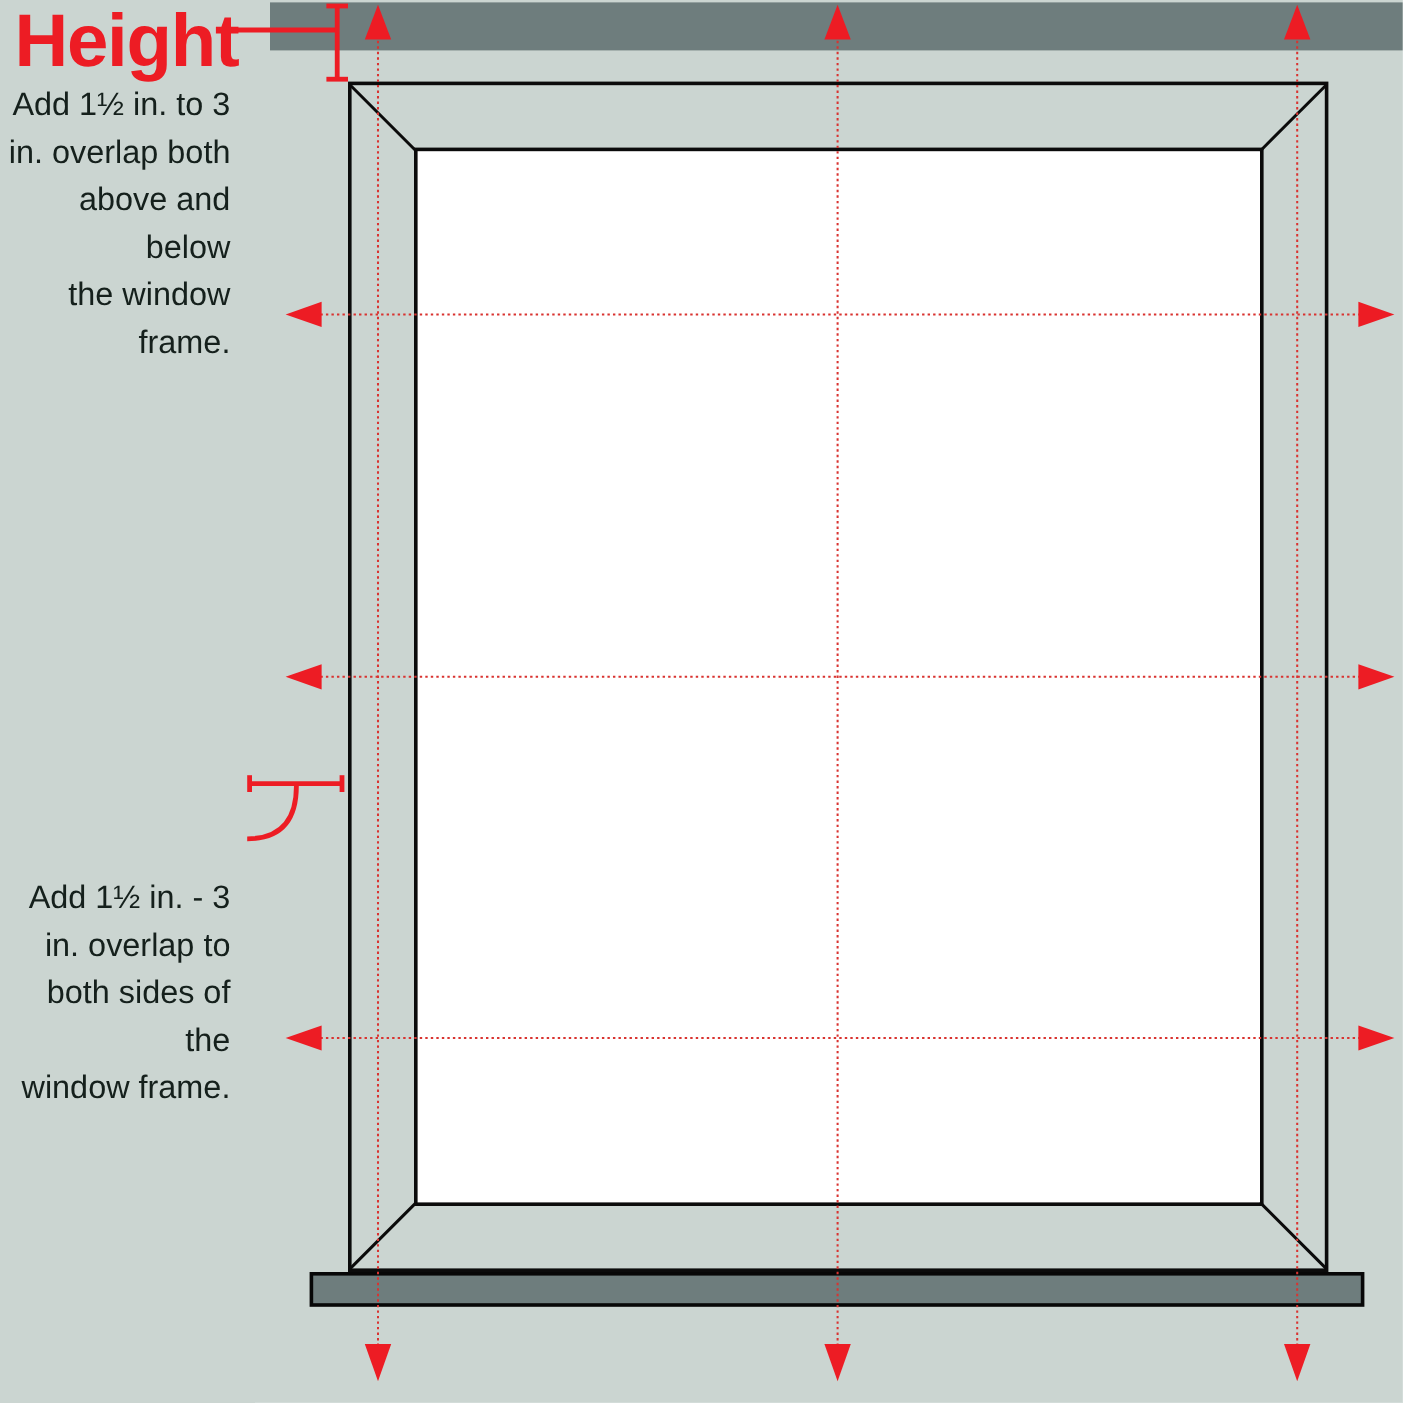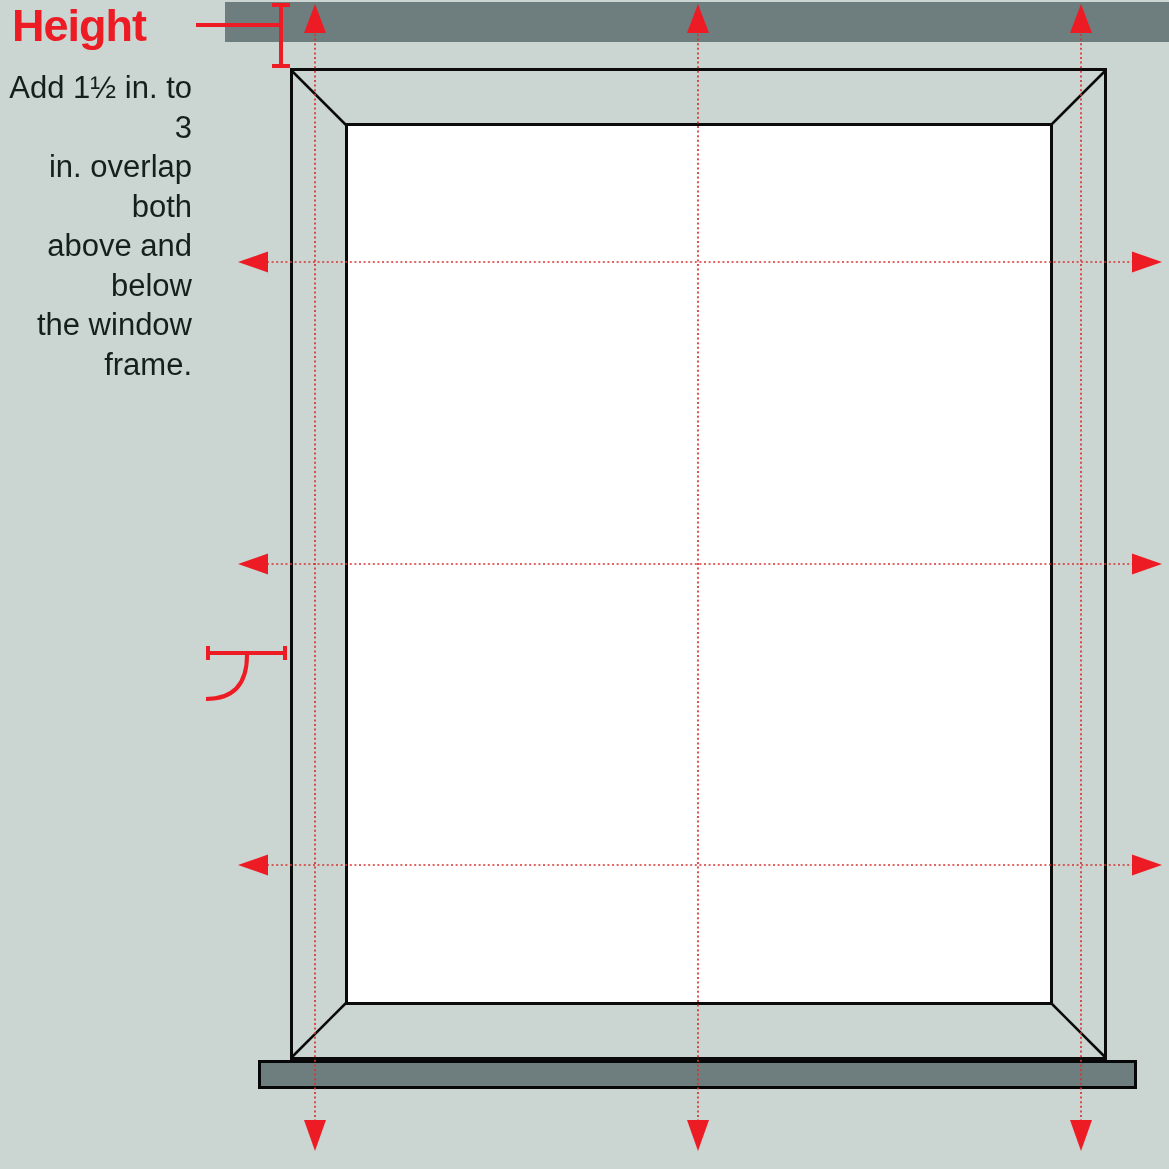--- a/index.html
+++ b/index.html
@@ -7,35 +7,35 @@
   .canvas {
     position: relative;
     width: 1169px;
     height: 1169px;
     background: #cbd5d1;
     overflow: hidden;
   }
   .canvas svg { position: absolute; left: 0; top: 0; }
   .big-title {
     position: absolute;
-    font-size: 45px;
+    font-size: 62px;
     font-weight: bold;
     color: #ed1c24;
     line-height: 1.05;
     letter-spacing: -1px;
     white-space: nowrap;
   }
   .height-title { left: 12px; top: 2px; }
   .width-title  { left: 28px; top: 664px; }
   .note {
     position: absolute;
     left: 0;
     width: 192px;
     text-align: right;
-    font-size: 31px;
+    font-size: 27px;
     line-height: 39.5px;
     color: #15201c;
     white-space: pre-line;
   }
   .height-note { top: 68px; }
   .width-note  { top: 729px; }
 </style>
 </head>
 <body>
 
@@ -104,14 +104,18 @@
 
   <div class="big-title height-title">Height</div>
 
   <div class="note height-note">Add 1½ in. to 3
 in. overlap both
 above and below
 the window
 frame.</div>
 
 
+  <div class="note width-note">Add 1½ in. - 3
+in. overlap to
+both sides of the
+window frame.</div>
 
 </div>
 
 </body></html>

